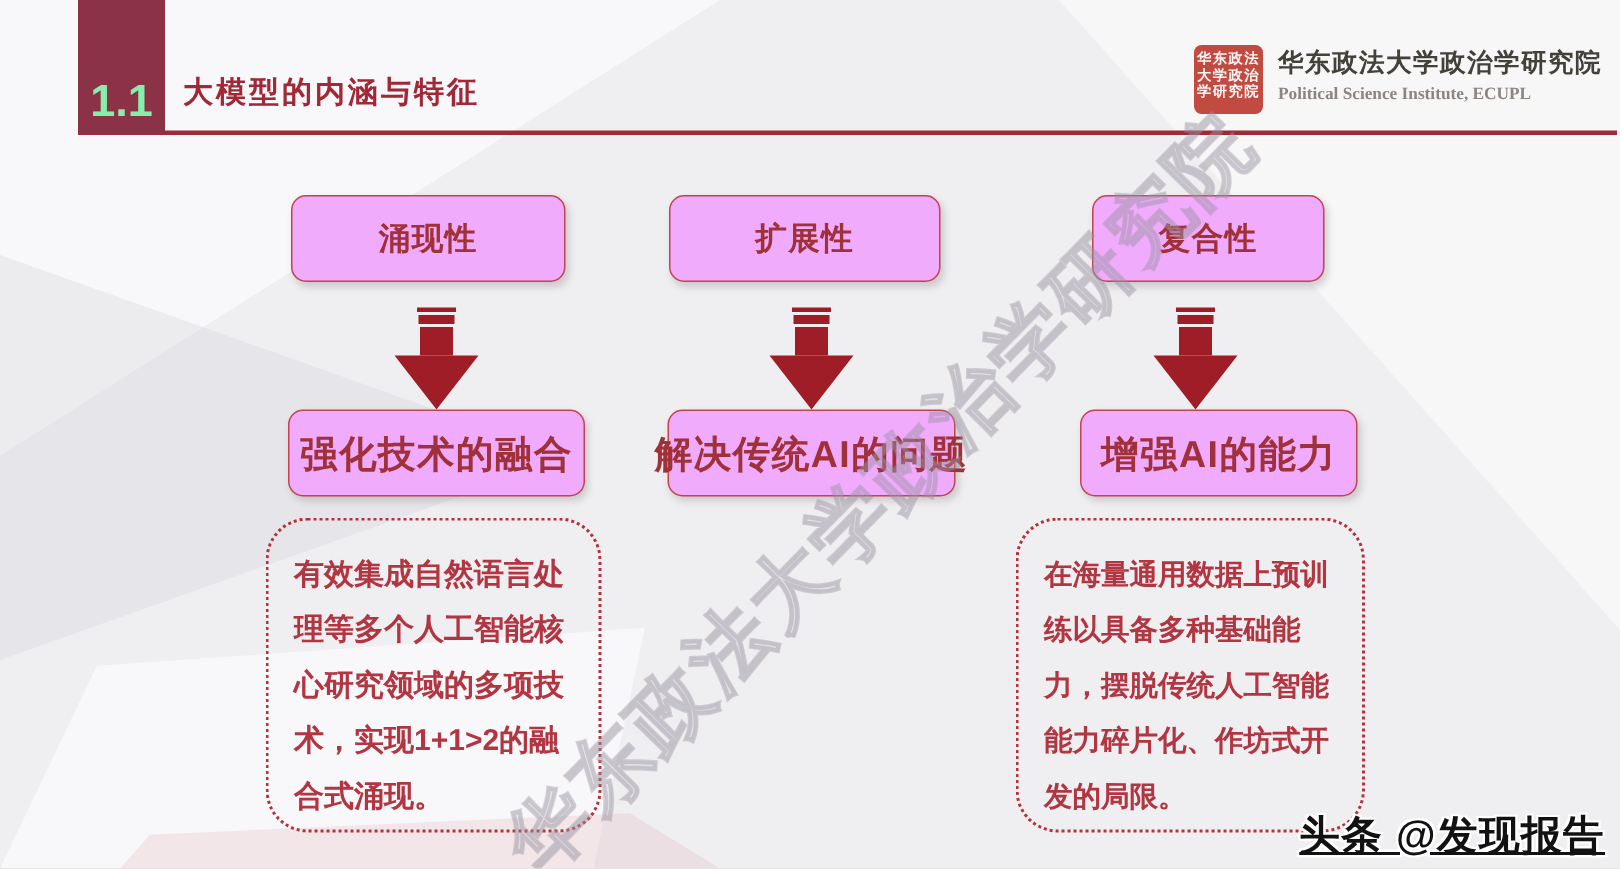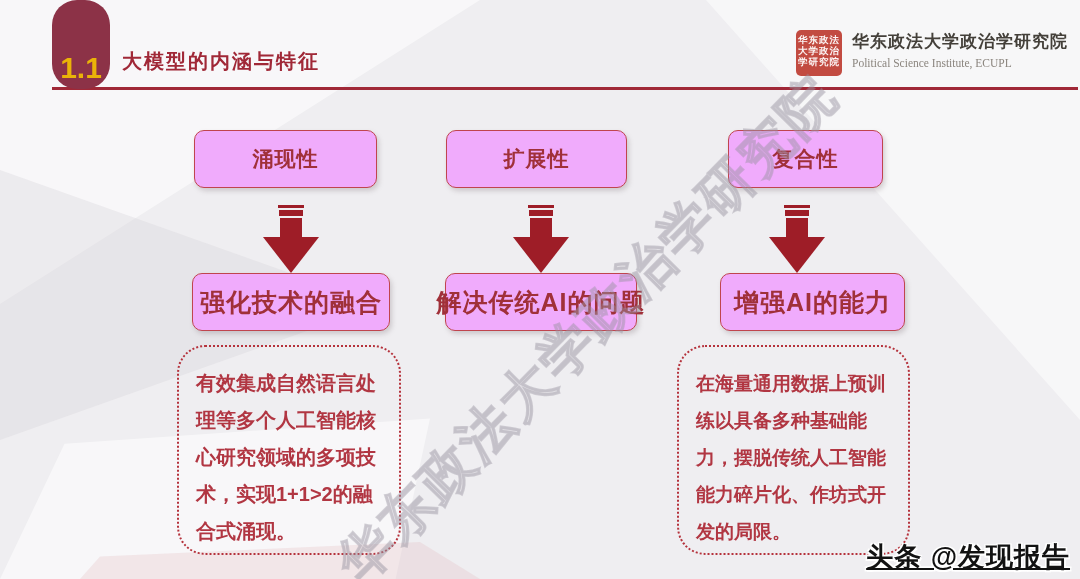--- a/index.html
+++ b/index.html
@@ -16,40 +16,40 @@
   .poly3{left:0;top:140px;width:380px;height:300px;background:rgba(214,211,218,0.35);
          clip-path:polygon(0 10%,100% 55%,0 100%);}
   .poly4{left:0;top:410px;width:430px;height:169px;background:rgba(255,255,255,0.55);
          clip-path:polygon(15% 20%,100% 5%,92% 100%,0 100%);}
   .poly5{left:80px;top:538px;width:400px;height:41px;background:rgba(226,186,192,0.28);
          clip-path:polygon(5% 45%,85% 10%,100% 100%,0 100%);}
 
   
   .section-box{
     position:absolute;left:52px;top:0;width:58px;height:89px;background:#8c3247;
-    color:#eab308;display:flex;align-items:flex-end;justify-content:center;
-    font-weight:bold;font-size:30px;padding-bottom:4px;box-sizing:border-box;z-index:5;border-radius:25px;
+    color:#86efac;display:flex;align-items:flex-end;justify-content:center;
+    font-weight:bold;font-size:30px;padding-bottom:4px;box-sizing:border-box;z-index:5;
   }
   .page-title{
     position:absolute;left:122px;top:48px;font-size:20px;font-weight:bold;
     color:#a02837;letter-spacing:2px;z-index:5;white-space:nowrap;
   }
   .title-underline{
     position:absolute;left:52px;top:87px;width:1026px;height:2.5px;background:#a02837;z-index:4;
   }
   .logo{position:absolute;right:12px;top:30px;display:flex;gap:10px;align-items:flex-start;z-index:5;}
   .seal{
     width:46px;height:46px;background:#c24b41;border-radius:5px;color:rgba(255,255,255,0.95);
     font-size:9.5px;line-height:11px;padding:4px 2px;box-sizing:border-box;text-align:center;
     font-weight:bold;letter-spacing:1px;overflow:hidden;word-break:break-all;
   }
   .logo-cn{font-family:"Liberation Serif","DejaVu Serif",serif;font-weight:bold;
            font-size:17px;color:#44403a;letter-spacing:1px;white-space:nowrap;}
   .logo-en{font-family:"Liberation Serif","DejaVu Serif",serif;font-size:11.5px;
-           color:#8b857e;margin-top:4px;white-space:nowrap;}
+           color:#8b857e;margin-top:4px;white-space:nowrap;font-weight:bold;}
 
   
   .wbox{
     position:absolute;background:#f0abfc;border:1.5px solid #c0454e;border-radius:10px;
     box-shadow:2px 3px 5px rgba(120,105,112,0.28);display:flex;align-items:center;
     justify-content:center;color:#a03039;font-weight:bold;font-size:21px;
     letter-spacing:1px;box-sizing:border-box;z-index:3;white-space:nowrap;
   }
   .row-feature{top:130px;height:58px;}
   .row-effect{top:273px;height:58px;font-size:25px;}

